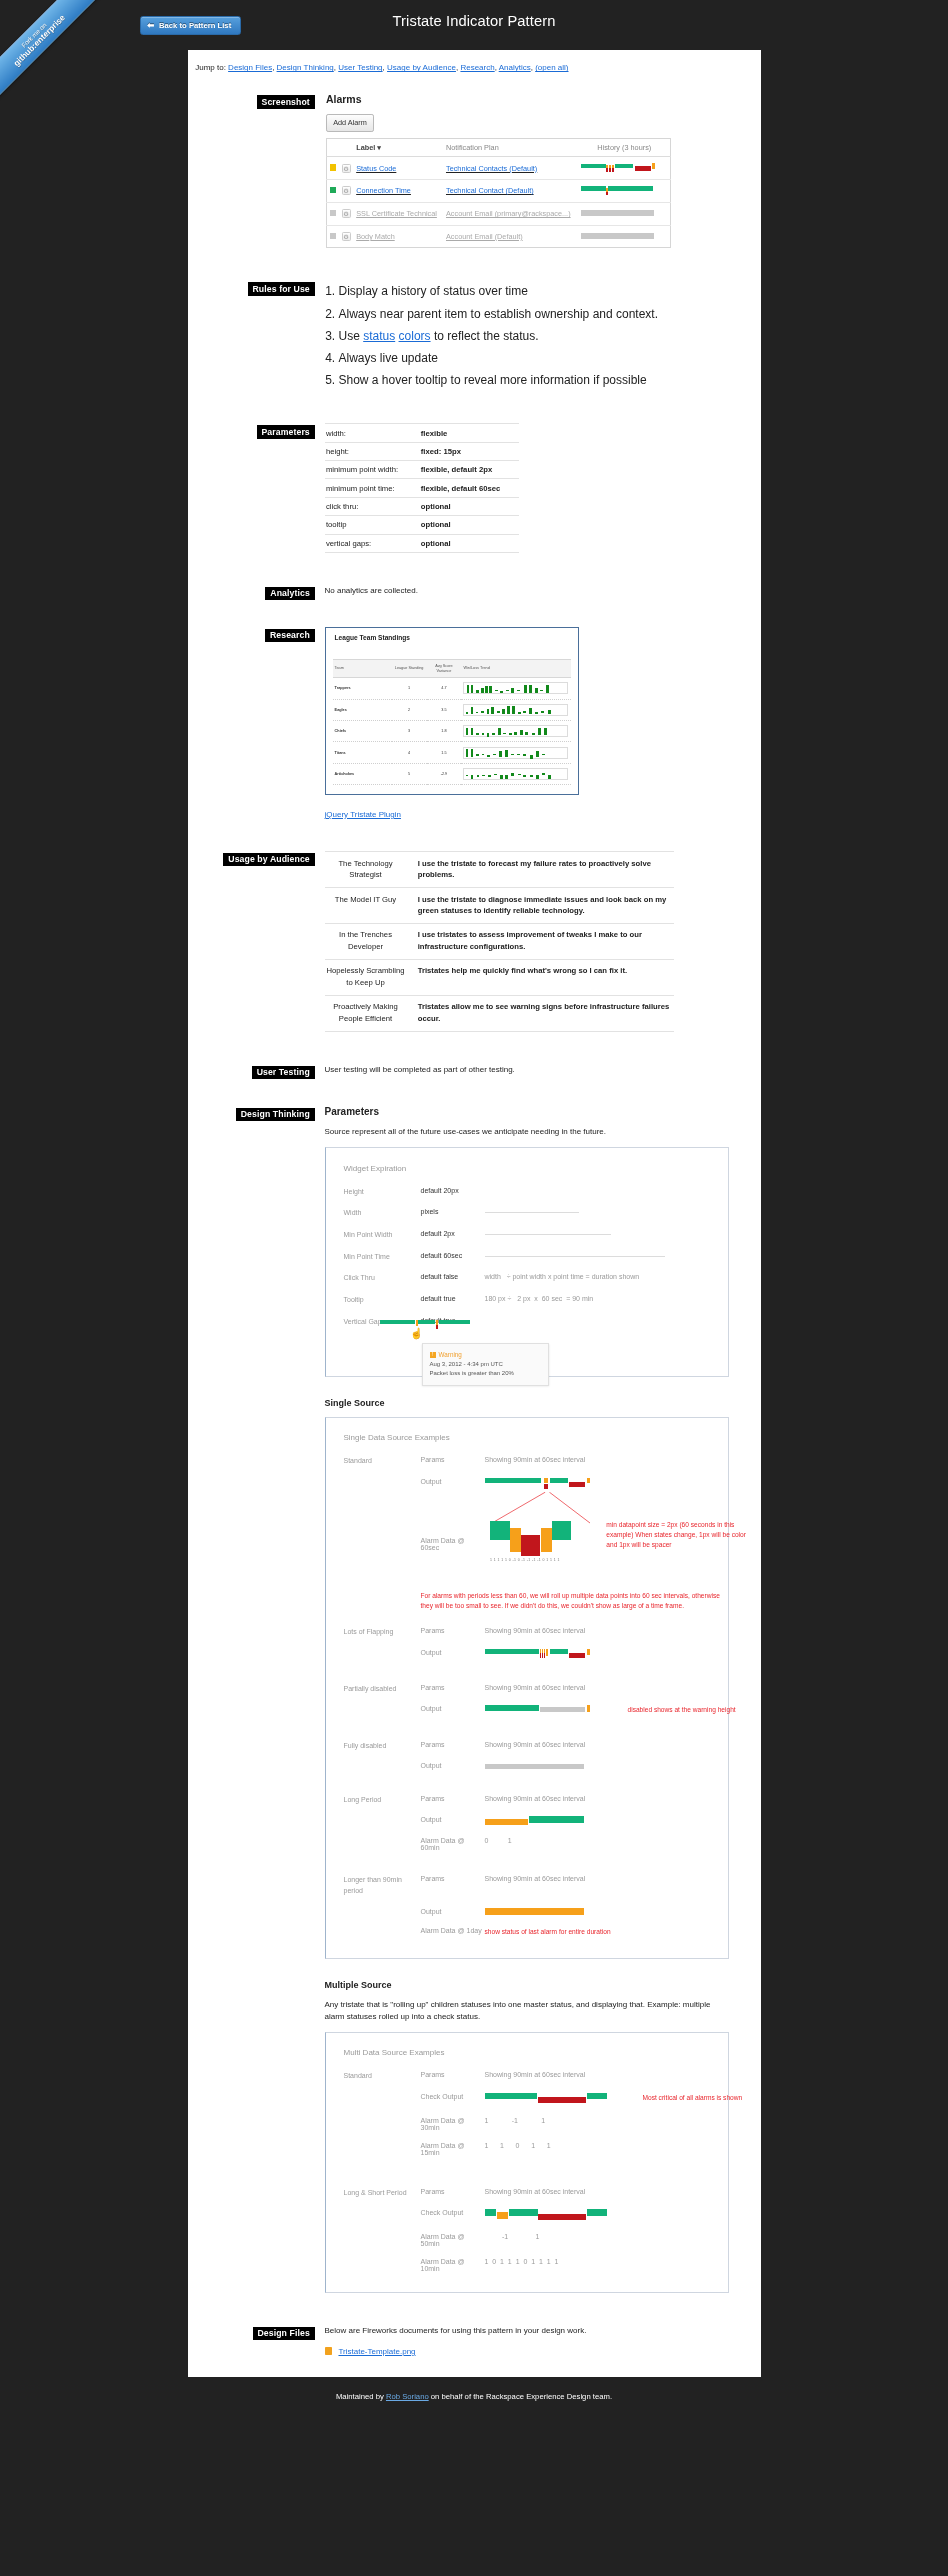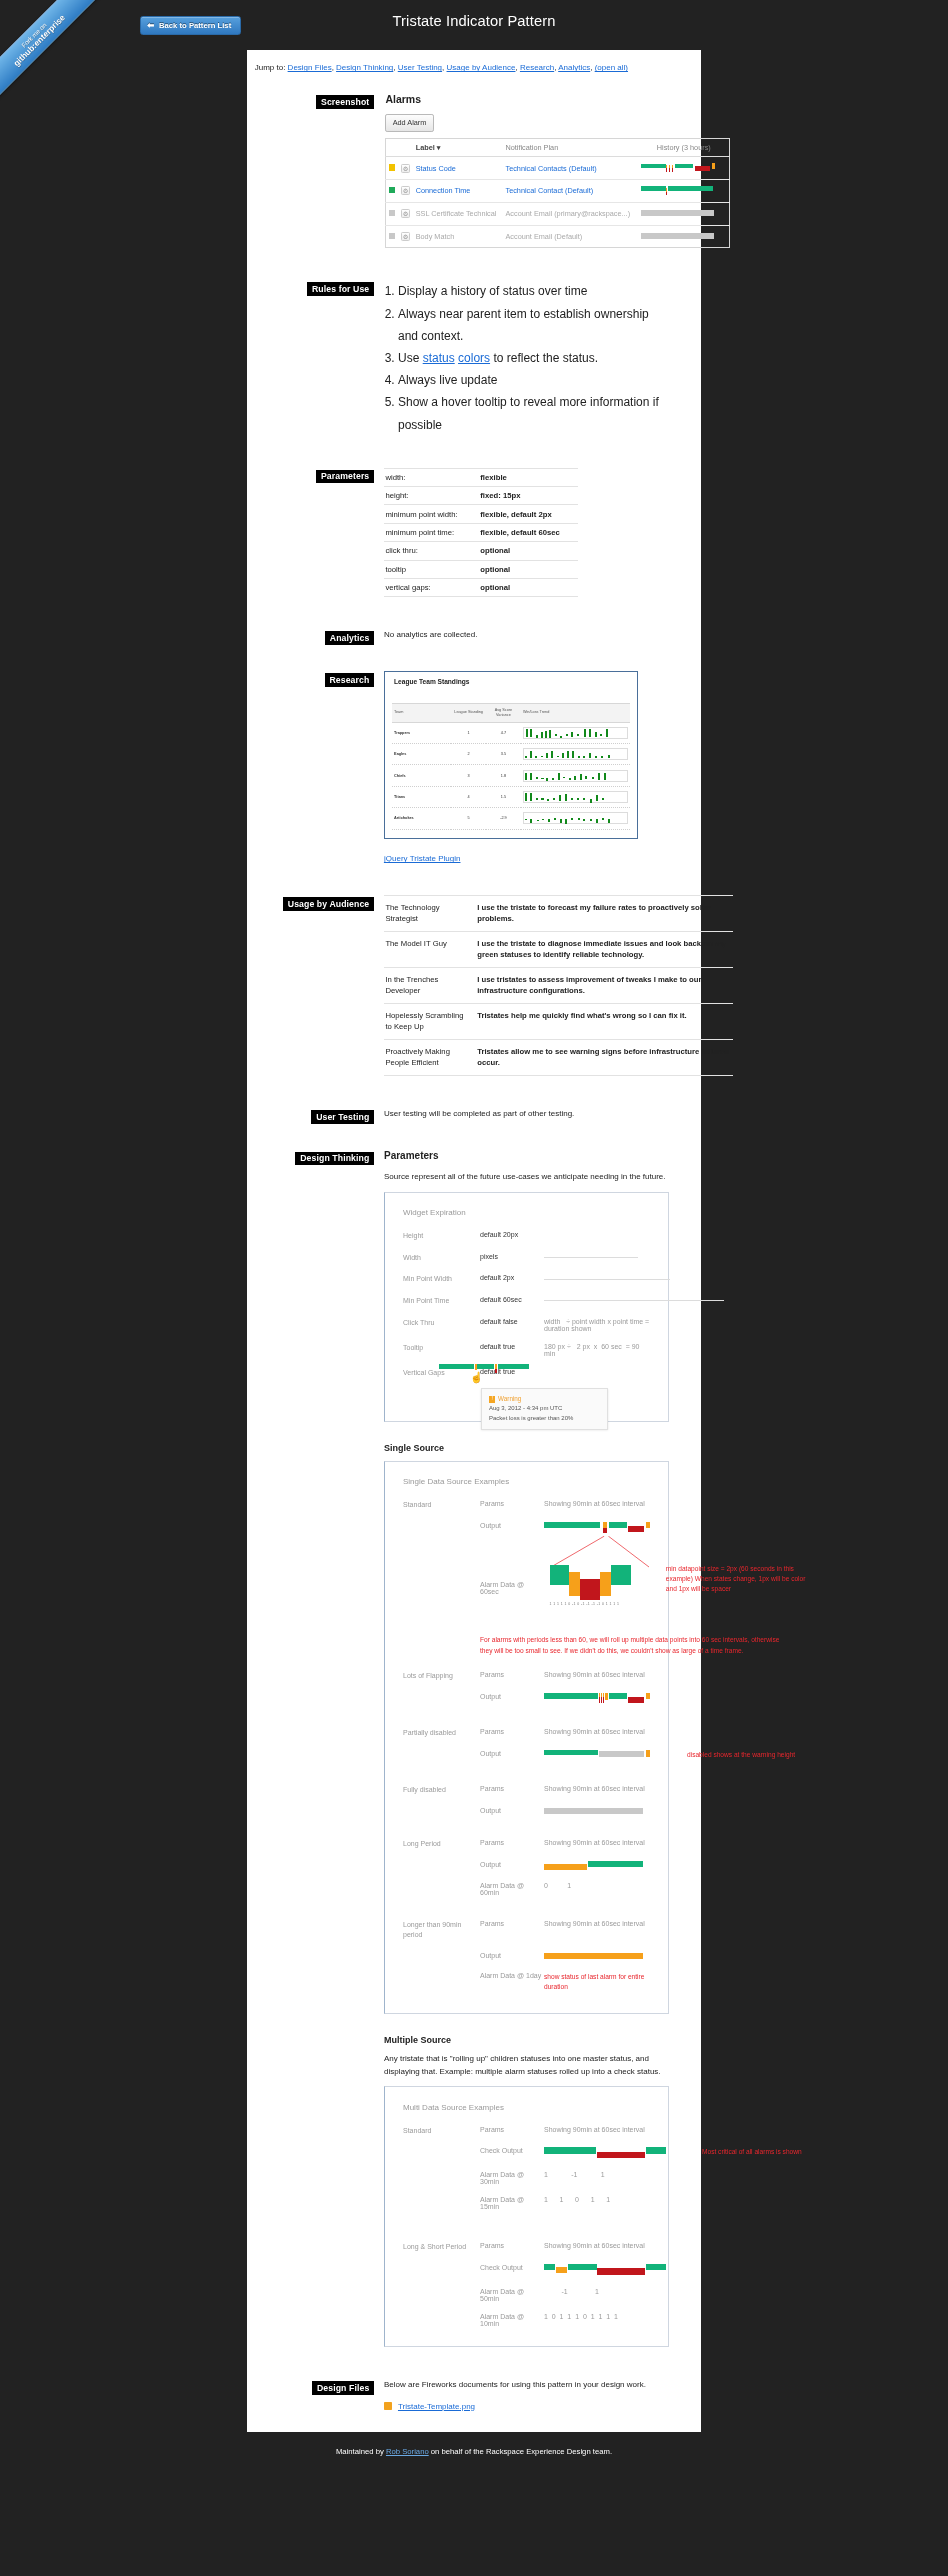--- a/index.html
+++ b/index.html
@@ -37,21 +37,21 @@
     text-shadow:0 -0.7px 0 rgba(0,0,0,.45);
     box-shadow:inset 0 0.7px 0 rgba(255,255,255,.35);
   }
   .backbtn .arw { position:absolute; left:6.3px; top:4.2px; font-size:8.4px; line-height:1; }
   .pagetitle {
     position:absolute; left:0; right:0; top:12.6px; text-align:center;
     color:#fff; font-size:14.7px; font-weight:normal; letter-spacing:0.1px;
   }
 
   
-  .sheet { width:454px; margin:0 auto; background:#fff; padding:0 0 21px 0; }
+  .sheet { width:573px; margin:0 auto; background:#fff; padding:0 0 21px 0; }
   .inner { padding:0 32px; }
   .jumpto { font-size:8px; padding:13.3px 0 0 7.7px; color:#222; }
   .jumpto a { text-decoration:underline; }
 
   .row { display:flex; align-items:flex-start; }
   .lbl-col { width:105px; flex:0 0 105px; padding-top:1.4px; text-align:right; padding-right:9.8px; }
   .sect-tag {
     display:inline-block; background:#000; color:#fff; font-size:8.7px;
     font-weight:bold; padding:1.4px 4.9px 2.1px 4.9px; letter-spacing:0.1px; line-height:1.15;
   }
@@ -64,21 +64,21 @@
   
   .alarms-h { font-size:10.5px; font-weight:bold; margin:0 0 9px 1.4px; }
   .addalarm {
     display:inline-block; font-size:7.3px; padding:2.8px 6.3px 3.5px;
     border:0.7px solid #b9b9b9; border-radius:2.1px;
     background:linear-gradient(#fdfdfd,#e6e6e6); color:#333; margin:0 0 6.3px 1.4px;
   }
   table.alarms { width:345px; border-collapse:collapse; border:0.7px solid #d6d6d6; font-size:7.3px; margin-left:1.4px; }
   table.alarms th { text-align:left; font-weight:normal; color:#888; padding:4.2px 2.8px; border-bottom:0.7px solid #dcdcdc; }
   table.alarms th.lbl { font-weight:bold; color:#444; }
-  table.alarms td { padding:4.9px 2.8px; border-bottom:0.7px solid #e6e6e6; vertical-align:middle; }
+  table.alarms td { padding:4.9px 2.8px; border-bottom:0.7px solid #e6e6e6; vertical-align:middle;text-decoration:underline; }
   table.alarms tr:last-child td { border-bottom:none; }
   .swatch { width:6.3px; height:6.3px; display:inline-block; }
   .gear {
     display:inline-block; width:9px; height:9px; border:0.7px solid #ccc; border-radius:1.4px;
     background:linear-gradient(#fff,#ededed); color:#999; font-size:6.3px; line-height:8.4px; text-align:center;
   }
   .c-name a { color:#1a6bd6; text-decoration:none; }
   .muted { color:#aaa; }
   .hist { width:82px; height:12px; position:relative; }
   .hist i { position:absolute; display:block; }
@@ -106,21 +106,21 @@
   table.league td.num { text-align:center; }
   .spark { border:0.7px solid #dcdcdc; height:12px; position:relative; width:105px; }
   .spark i { position:absolute; background:#12891b; width:2.1px; }
 
   .plugin-link { font-size:8px; display:inline-block; margin-top:4.2px; }
 
   
   table.aud { border-collapse:collapse; font-size:7.7px; width:349px; }
   table.aud td { padding:5.6px 1.4px 6.3px; border-bottom:0.7px solid #e2e2e2; vertical-align:top; line-height:1.5; }
   table.aud tr:first-child td { border-top:0.7px solid #e2e2e2; }
-  table.aud td.who { width:89px; padding-right:8.4px; }
+  table.aud td.who { width:89px; padding-right:8.4px;text-align:center; }
   table.aud td.quote { font-weight:bold; padding-left:4.2px; }
 
   
   .mock { border:0.7px solid #cfd6e0; border-left:1.4px solid #9fb4cc; background:#fff; padding:15.4px 18px 18px; position:relative; }
   .mock-title { font-size:8px; color:#9a9a9a; margin:0 0 14px 0; }
   .mrow { display:flex; font-size:7px; color:#9a9a9a; margin-bottom:11.2px; }
   .m-c1 { width:77px; flex:0 0 77px; line-height:1.5; }
   .m-c2 { width:64px; flex:0 0 64px; }
   .m-c3 { flex:1 1 auto; color:#9a9a9a; }
   .m-dark { color:#333; }

